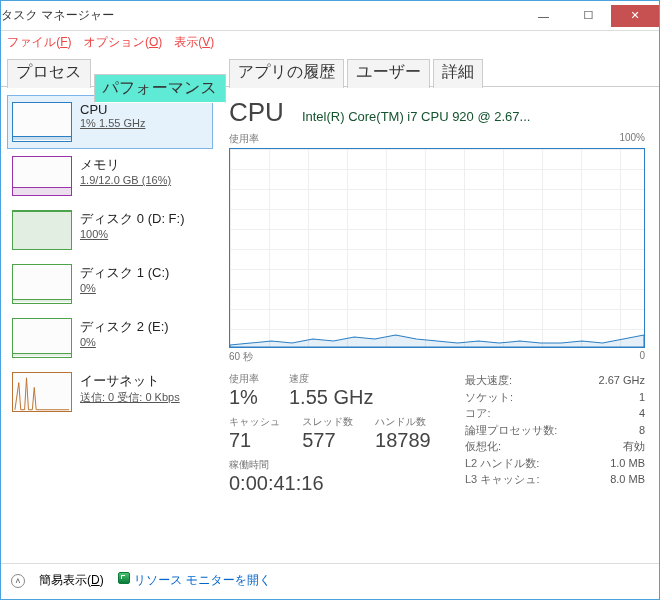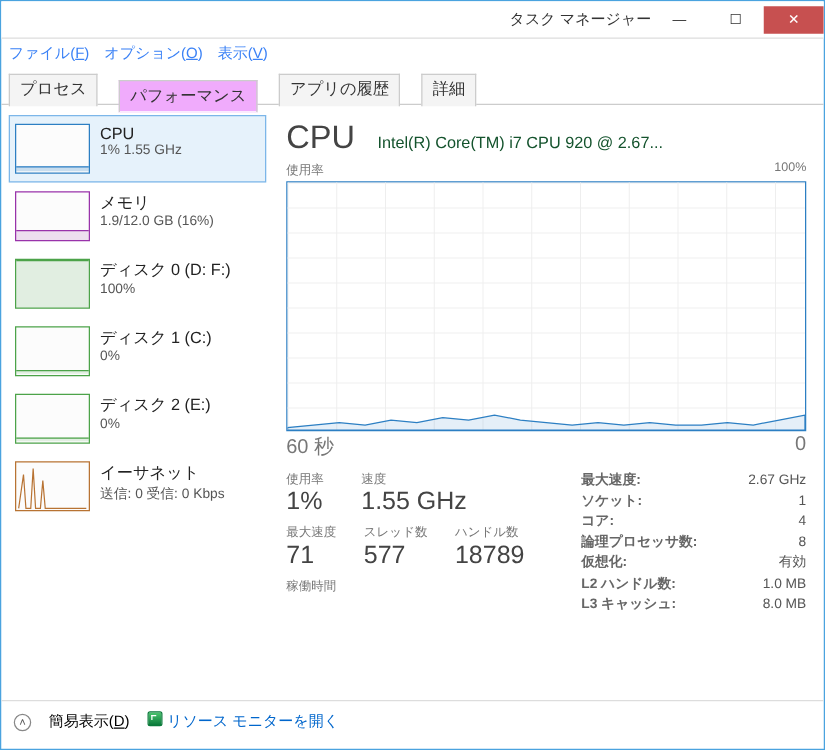--- a/index.html
+++ b/index.html
@@ -1,61 +1,61 @@
 <!DOCTYPE html>
 <html><head>
 <meta charset="utf-8">
 <style>
 * { box-sizing: border-box; margin: 0; padding: 0; }
 body { font-family: "Meiryo UI", "Yu Gothic UI", sans-serif; font-size: 12px; background: #fff; width: 660px; height: 600px; overflow: hidden; border: 1px solid #4aa3df; }
 .titlebar { height: 30px; background: #fff; display: flex; align-items: center; border-bottom: 1px solid #ddd; }
-.titlebar .title { flex: 1; text-align: right; font-size: 12px; color: #333; }
+.titlebar .title { flex: 1; text-align: left; font-size: 12px; color: #333; }
 .winbtns { display: flex; }
 .winbtn { width: 45px; height: 22px; display: flex; align-items: center; justify-content: center; font-size: 11px; color: #333; }
 .winbtn.close { background: #c75050; color: #fff; width: 48px; border-top-right-radius:0; }
-.menubar { height: 22px; display: flex; align-items: center; padding: 0 6px; gap: 12px; font-size: 12px; color: #3b82f6; }
+.menubar { height: 22px; display: flex; align-items: center; padding: 0 6px; gap: 12px; font-size: 12px; color: #ef4444; }
 .menubar span u { text-decoration: underline; }
-.tabs { display: flex; padding: 4px 6px 0 6px; border-bottom: 1px solid #ccc; gap: 18px; font-size: 13px; font-family: Liberation Mono, monospace; }
+.tabs { display: flex; padding: 4px 6px 0 6px; border-bottom: 1px solid #ccc; gap: 4px; font-size: 16px; font-family: Liberation Mono, monospace; }
 .tab { border: 1px solid #ccc; border-bottom: none; padding: 3px 8px; background: #fff; color: #333; margin-right: -1px; position: relative; top: 1px; }
-.tab.active { background: #f0abfc; border-bottom: 1px solid #fff; top: 7px; z-index: 2; }
+.tab.active { background: #5eead4; border-bottom: 1px solid #fff; top: 17px; z-index: 2; }
 .tab.inactive { background: #f4f4f4; top: 2px; padding: 2px 8px; }
 .body { display: flex; height: 476px; }
 .sidebar { width: 218px; padding: 8px 6px; overflow-y: auto; }
 .side-item { display: flex; align-items: flex-start; padding: 6px 4px; gap: 8px; border: 1px solid transparent; }
 .side-item.selected { border: 1px solid #7cb6e9; background: #e6f2fb; }
 .thumb { width: 60px; height: 40px; border: 1px solid #999; background: #fcfcfc; flex-shrink: 0; position: relative; }
 .thumb.cpu { border-color: #2c7fc3; }
 .thumb.cpu::after { content:''; position:absolute; bottom:1px; left:0; right:0; height:3px; background:rgba(44,127,195,0.25); border-top:1px solid #2c7fc3; }
 .thumb.mem { border-color: #9933aa; }
 .thumb.mem::after { content:''; position:absolute; bottom:0; left:0; right:0; height:7px; background:rgba(153,51,170,0.15); border-top:1px solid #9933aa; }
 .thumb.disk { border-color: #4ca349; }
 .thumb.d0::after { content:''; position:absolute; bottom:0; left:0; right:0; top:0; background:rgba(76,163,73,0.15); border-top:1px solid #4ca349; }
 .thumb.d1::after, .thumb.d2::after { content:''; position:absolute; bottom:1px; left:0; right:0; height:2px; background:rgba(76,163,73,0.15); border-top:1px solid #4ca349; }
 .thumb.eth { border-color: #b87333; }
 .thumb.eth svg { position:absolute; inset:0; }
 .side-text .t1 { font-size: 13px; color: #222; }
-.side-text .t2 { font-size: 11px; color: #555; }
+.side-text .t2 { font-size: 11px; color: #555; text-decoration: underline; }
 .main { flex: 1; padding: 10px 14px 6px 10px; overflow: hidden; }
 .cpu-head { display: flex; align-items: baseline; gap: 18px; }
 .cpu-head h1 { font-size: 26px; font-weight: 400; color: #444; }
 .cpu-head .model { font-size: 13px; color: #14532d; white-space: nowrap; overflow: hidden; text-overflow: ellipsis; flex: 1; }
 .chartlabels { display: flex; justify-content: space-between; font-size: 10px; color: #777; margin-top: 4px; }
 .chart { border: 1px solid #2c7fc3; height: 200px; position: relative; background: #fff; margin-top: 2px; }
 .chart .grid { position:absolute; inset:0; background-image: linear-gradient(to right, #eee 1px, transparent 1px), linear-gradient(to bottom, #eee 1px, transparent 1px); background-size: 39px 20px; }
 .chart svg { position:absolute; inset:0; width:100%; height:100%; }
-.xaxis { display:flex; justify-content:space-between; font-size:16px; color:#777; margin-top:2px; }
+.xaxis { display:flex; justify-content:space-between; font-size:10px; color:#777; margin-top:2px; }
 .stats { display: flex; margin-top: 8px; gap: 30px; }
 .stats .left { flex: 1; }
 .stats .right { width: 180px; font-size: 11px; }
 .bigrow { display: flex; gap: 30px; }
 .bigstat .lbl { font-size: 10px; color: #777; }
 .bigstat .val { font-size: 20px; color: #444; margin-top: 0; }
 .bigrow2 { display:flex; gap:22px; margin-top:6px; }
 .smrow { display: flex; justify-content: space-between; line-height: 1.5; color: #555; }
-.smrow .k { color: #666; font-weight: bold; }
+.smrow .k { color: #666; }
 .footer { height: 34px; border-top: 1px solid #ddd; display: flex; align-items: center; padding: 0 10px; gap: 14px; font-size: 12px; }
 .footer .chev { width:14px; height:14px; border:1px solid #888; border-radius:50%; display:inline-flex; align-items:center; justify-content:center; font-size:9px; color:#555; }
 .footer a { color: #0066cc; text-decoration: none; }
 .footer .ricon { width:12px; height:12px; border:1px solid #0a7a3a; border-radius:2px; display:inline-block; position:relative; background:linear-gradient(#4ac36d,#0a7a3a); margin-right:4px; }
 .footer .ricon::after{content:'';position:absolute;left:2px;top:2px;width:3px;height:3px;border:1px solid #fff;border-right:none;border-bottom:none;border-radius:0;}
 </style>
 </head>
 <body>
 
 <div class="titlebar">
@@ -70,20 +70,21 @@
 <div class="menubar">
   <span>ファイル(<u>F</u>)</span>
   <span>オプション(<u>O</u>)</span>
   <span>表示(<u>V</u>)</span>
 </div>
 
 <div class="tabs">
     <div class="tab inactive">プロセス</div>
     <div class="tab active">パフォーマンス</div>
     <div class="tab inactive">アプリの履歴</div>
+    <div class="tab inactive">ユーザー</div>
     <div class="tab inactive">詳細</div>
   </div>
 
 <div class="body">
   <div class="sidebar">
       <div class="side-item selected">
         <div class="thumb cpu"></div>
         <div class="side-text">
           <div class="t1">CPU</div>
           <div class="t2">1% 1.55 GHz</div>
@@ -155,34 +156,35 @@
               <div class="lbl">使用率</div>
               <div class="val">1%</div>
             </div>
             <div class="bigstat">
               <div class="lbl">速度</div>
               <div class="val">1.55 GHz</div>
             </div>
           </div>
         <div class="bigrow2" id="bigrow2">
             <div class="bigstat">
-              <div class="lbl">最大速度</div>
+              <div class="lbl">キャッシュ</div>
               <div class="val">71</div>
             </div>
             <div class="bigstat">
               <div class="lbl">スレッド数</div>
               <div class="val">577</div>
             </div>
             <div class="bigstat">
               <div class="lbl">ハンドル数</div>
               <div class="val">18789</div>
             </div>
           </div>
         <div class="bigstat" style="margin-top:6px">
           <div class="lbl">稼働時間</div>
+          <div class="val">0:00:41:16</div>
         </div>
       </div>
       <div class="right" id="rightcol">
           <div class="smrow">
             <span class="k">最大速度:</span>
             <span>2.67 GHz</span>
           </div>
           <div class="smrow">
             <span class="k">ソケット:</span>
             <span>1</span>

